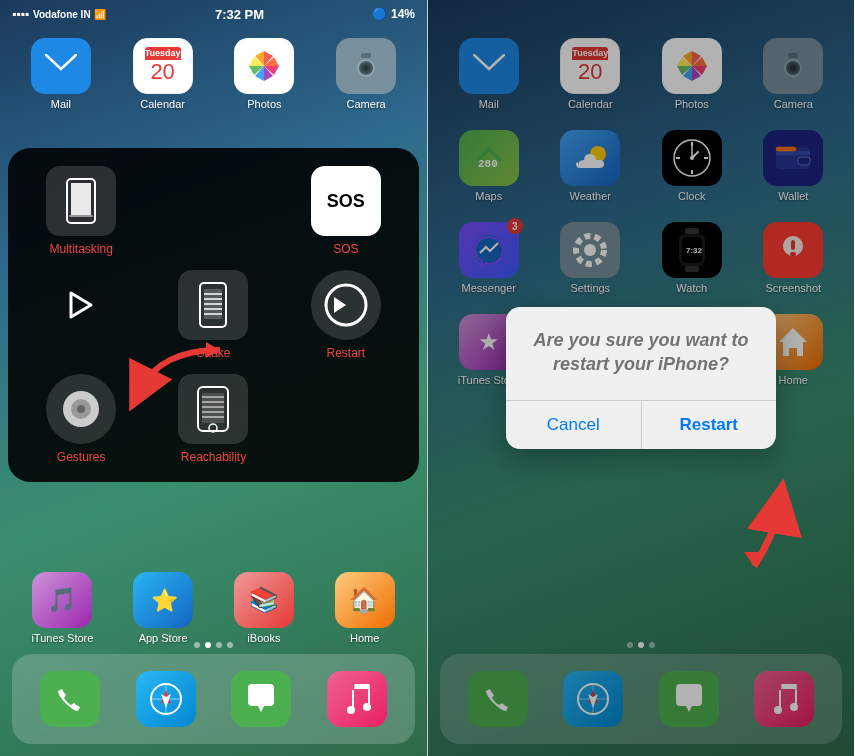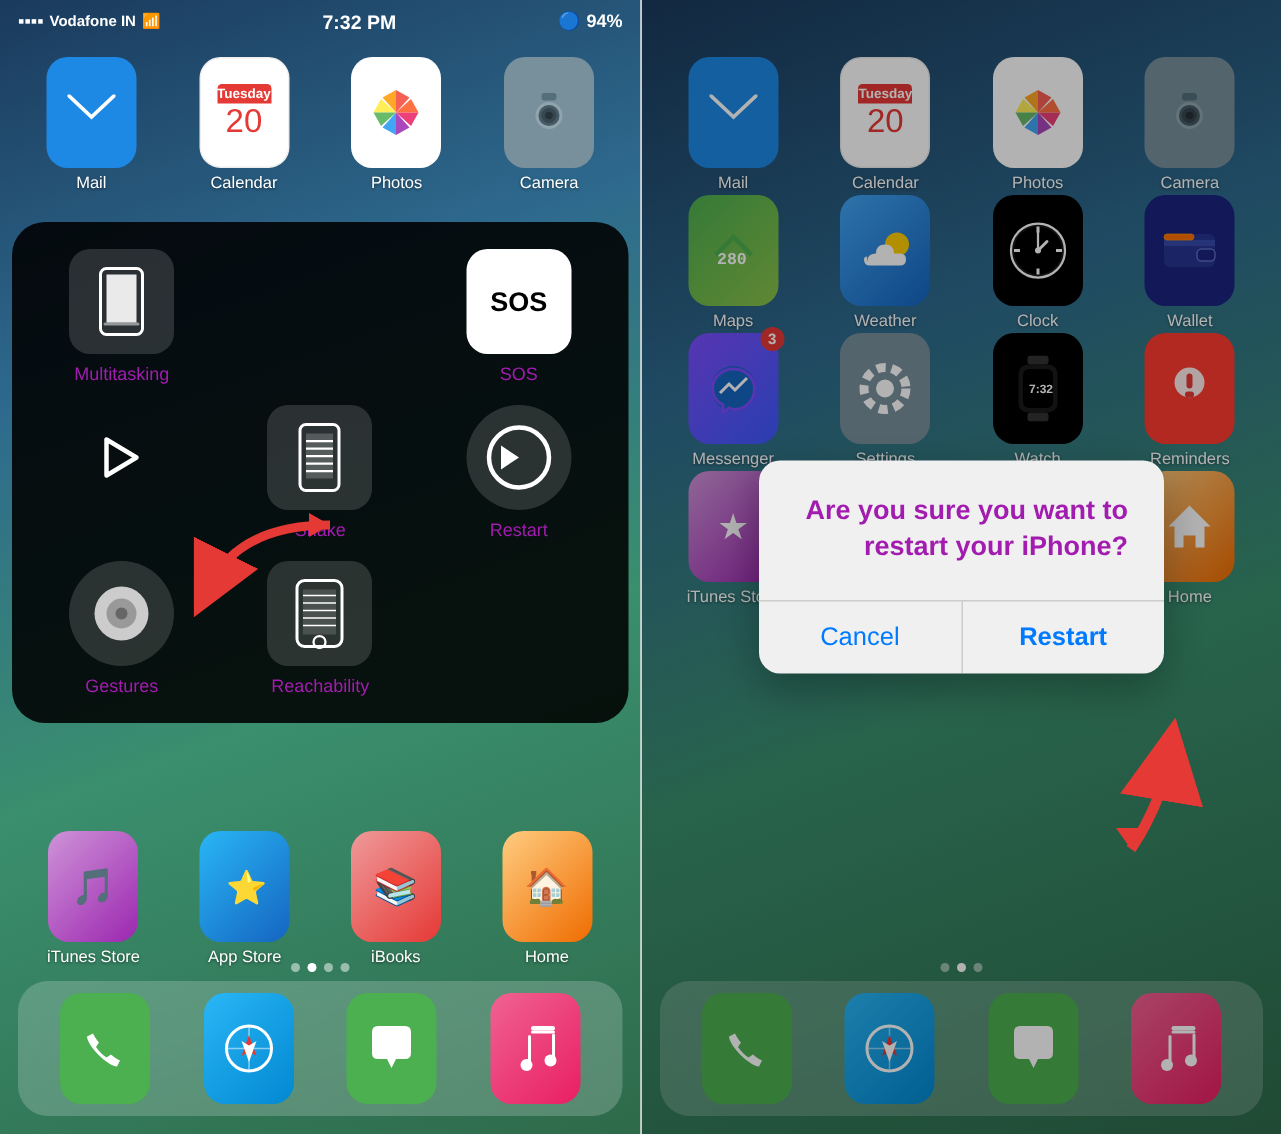--- a/index.html
+++ b/index.html
@@ -55,21 +55,21 @@
 
     .app-icon {
       display: flex;
       flex-direction: column;
       align-items: center;
       gap: 4px;
     }
 
     .app-icon-img {
       width: 60px;
-      height: 74px;
+      height: 56px;
       border-radius: 14px;
       display: flex;
       align-items: center;
       justify-content: center;
       font-size: 28px;
     }
 
     .app-label {
       font-size: 11px;
       color: #fff;
@@ -138,21 +138,21 @@
       height: 70px;
       border-radius: 14px;
       background: rgba(255,255,255,0.15);
       display: flex;
       align-items: center;
       justify-content: center;
     }
 
     .at-label {
       font-size: 12px;
-      color: #a21caf;
+      color: #ef4444;
       text-align: center;
     }
 
     
     .red-arrow-left {
       position: absolute;
       top: 340px;
       left: 120px;
       z-index: 30;
       width: 120px;
@@ -174,24 +174,25 @@
       background: #f0f0f0;
       border-radius: 14px;
       width: 270px;
       overflow: hidden;
       box-shadow: 0 10px 30px rgba(0,0,0,0.3);
     }
 
     .dialog-title {
       font-size: 18px;
       font-weight: 700;
-      color: #a21caf;
-      text-align: right;
+      color: #737373;
+      text-align: center;
       padding: 22px 24px 12px;
       line-height: 1.3;
+      font-style: italic;
     }
 
     .dialog-divider-h {
       height: 1px;
       background: rgba(0,0,0,0.15);
       margin-top: 12px;
     }
 
     .dialog-buttons {
       display: flex;
@@ -261,21 +262,21 @@
 
   <div class="status-bar">
     <div class="status-left">
       <span>▪▪▪▪</span>
       <span style="font-size:10px;">Vodafone IN</span>
       <span style="font-size:10px;">📶</span>
     </div>
     <div class="status-center">7:32 PM</div>
     <div class="status-right">
       <span>🔵</span>
-      <span>94%</span>
+      <span>14%</span>
     </div>
   </div>
 
   <div class="app-grid">
 
     <div class="app-icon">
       <div class="app-icon-img bg-blue">
         <svg width="32" height="24" viewBox="0 0 32 24">
             <rect width="32" height="24" rx="4" fill="#1e88e5"></rect>
             <polyline points="0,0 16,15 32,0" fill="none" stroke="#fff" stroke-width="2.5"></polyline>
@@ -643,21 +644,21 @@
       <span class="app-label">Watch</span>
     </div>
     <div class="app-icon">
       <div class="app-icon-img bg-reminders">
         <svg width="36" height="36" viewBox="0 0 36 36">
           <circle cx="18" cy="14" r="10" fill="#fff" opacity="0.9"></circle>
           <rect x="16" y="8" width="4" height="10" rx="2" fill="#e53935"></rect>
           <rect x="15" y="20" width="6" height="4" rx="2" fill="#e53935"></rect>
         </svg>
       </div>
-      <span class="app-label">Reminders</span>
+      <span class="app-label">Screenshot</span>
     </div>
   </div>
 
   <div style="position:absolute;top:314px;left:0;right:0;display:grid;grid-template-columns:repeat(4,1fr);gap:12px;padding:0 16px;">
     <div class="app-icon">
       <div class="app-icon-img bg-itunes">
           <span style="font-size:24px;filter:brightness(0) invert(1);">★</span>
         </div>
       <span class="app-label">iTunes Store</span>
     </div>

